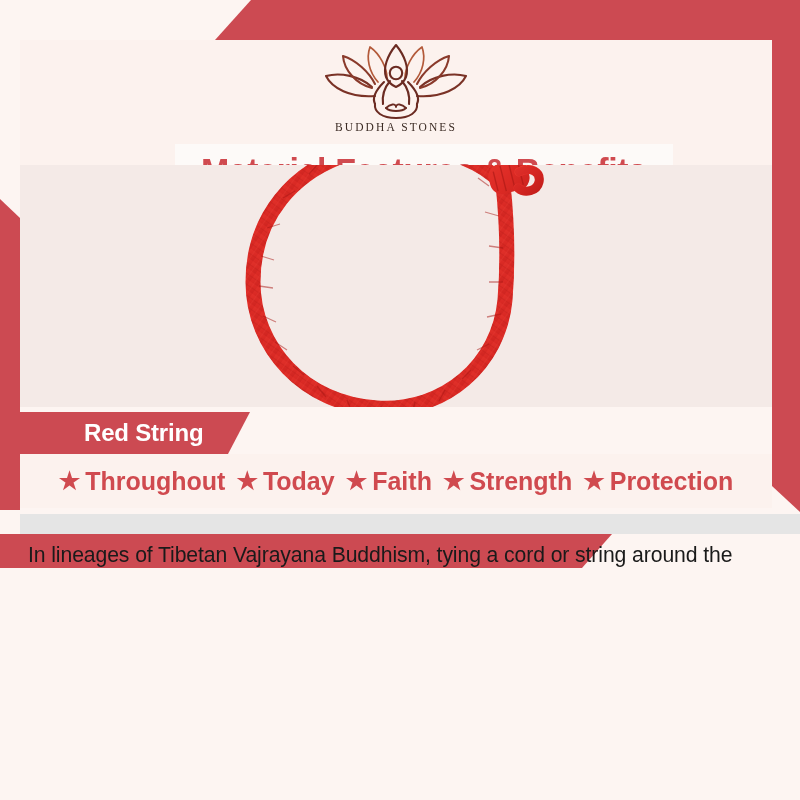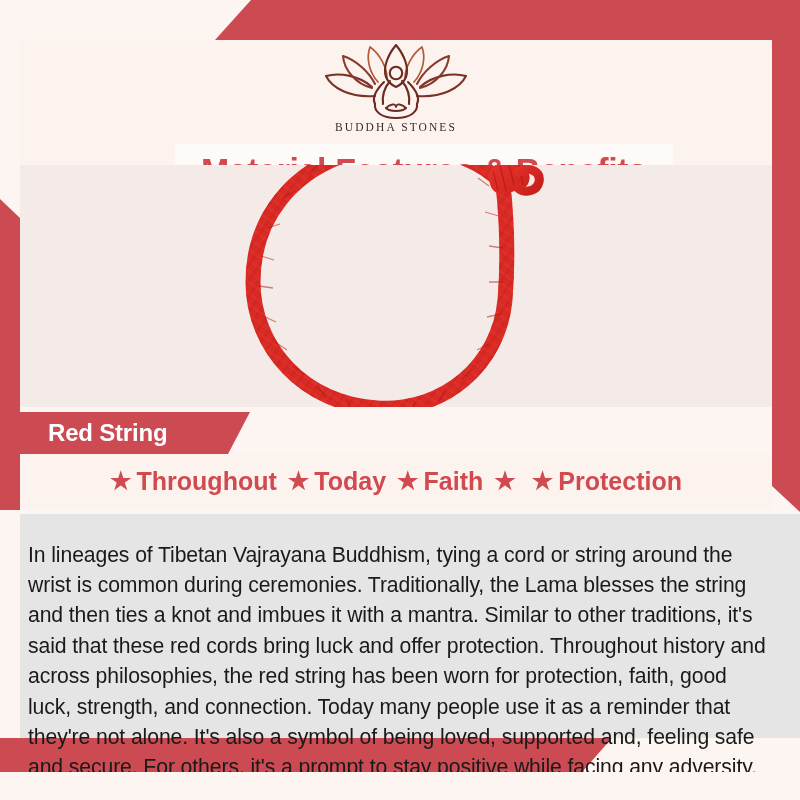--- a/index.html
+++ b/index.html
@@ -4,21 +4,21 @@
 <style>
   html,body{margin:0;padding:0;}
   body{
     width:800px;height:800px;
     font-family:"Liberation Sans", sans-serif;
     background:#fdf5f2;
     overflow:hidden;
   }
   #page{
     position:relative;
-    width:800px;height:772px;
+    width:800px;height:568px;
     background:#fdf5f2;
     overflow:hidden;
   }
 
   
   .deco-top-band{
     position:absolute;
     top:0;left:215px;
     width:585px;height:40px;
     background:#cc4a52;
@@ -102,21 +102,21 @@
   
   .label-banner{
     position:absolute;
     top:412px;left:20px;
     width:230px;height:42px;
     background:#cc4a52;
     clip-path:polygon(0 0, 100% 0, calc(100% - 22px) 100%, 0 100%);
     display:flex;align-items:center;
   }
   .label-banner-text{
-    margin-left:28px;
+    margin-left:64px;
     color:#ffffff;
     font-size:24px;
     font-weight:bold;
     letter-spacing:-0.2px;
   }
 
   
   .benefits{
     position:absolute;
     top:454px;left:20px;right:28px;
@@ -274,20 +274,21 @@
     <div class="benefit">
       <span class="benefit-star">★</span>
       <span>Today</span>
     </div>
     <div class="benefit">
       <span class="benefit-star">★</span>
       <span>Faith</span>
     </div>
     <div class="benefit">
       <span class="benefit-star">★</span>
+      <span>Strength</span>
     </div>
     <div class="benefit">
       <span class="benefit-star">★</span>
       <span>Protection</span>
     </div>
   </div>
 
   <div class="body-card">
     <p class="body-text">In lineages of Tibetan Vajrayana Buddhism, tying a cord or string around the wrist is common during ceremonies. Traditionally, the Lama blesses the string and then ties a knot and imbues it with a mantra. Similar to other traditions, it's said that these red cords bring luck and offer protection. Throughout history and across philosophies, the red string has been worn for protection, faith, good luck, strength, and connection. Today many people use it as a reminder that they're not alone. It's also a symbol of being loved, supported and, feeling safe and secure. For others, it's a prompt to stay positive while facing any adversity.</p>
   </div>

